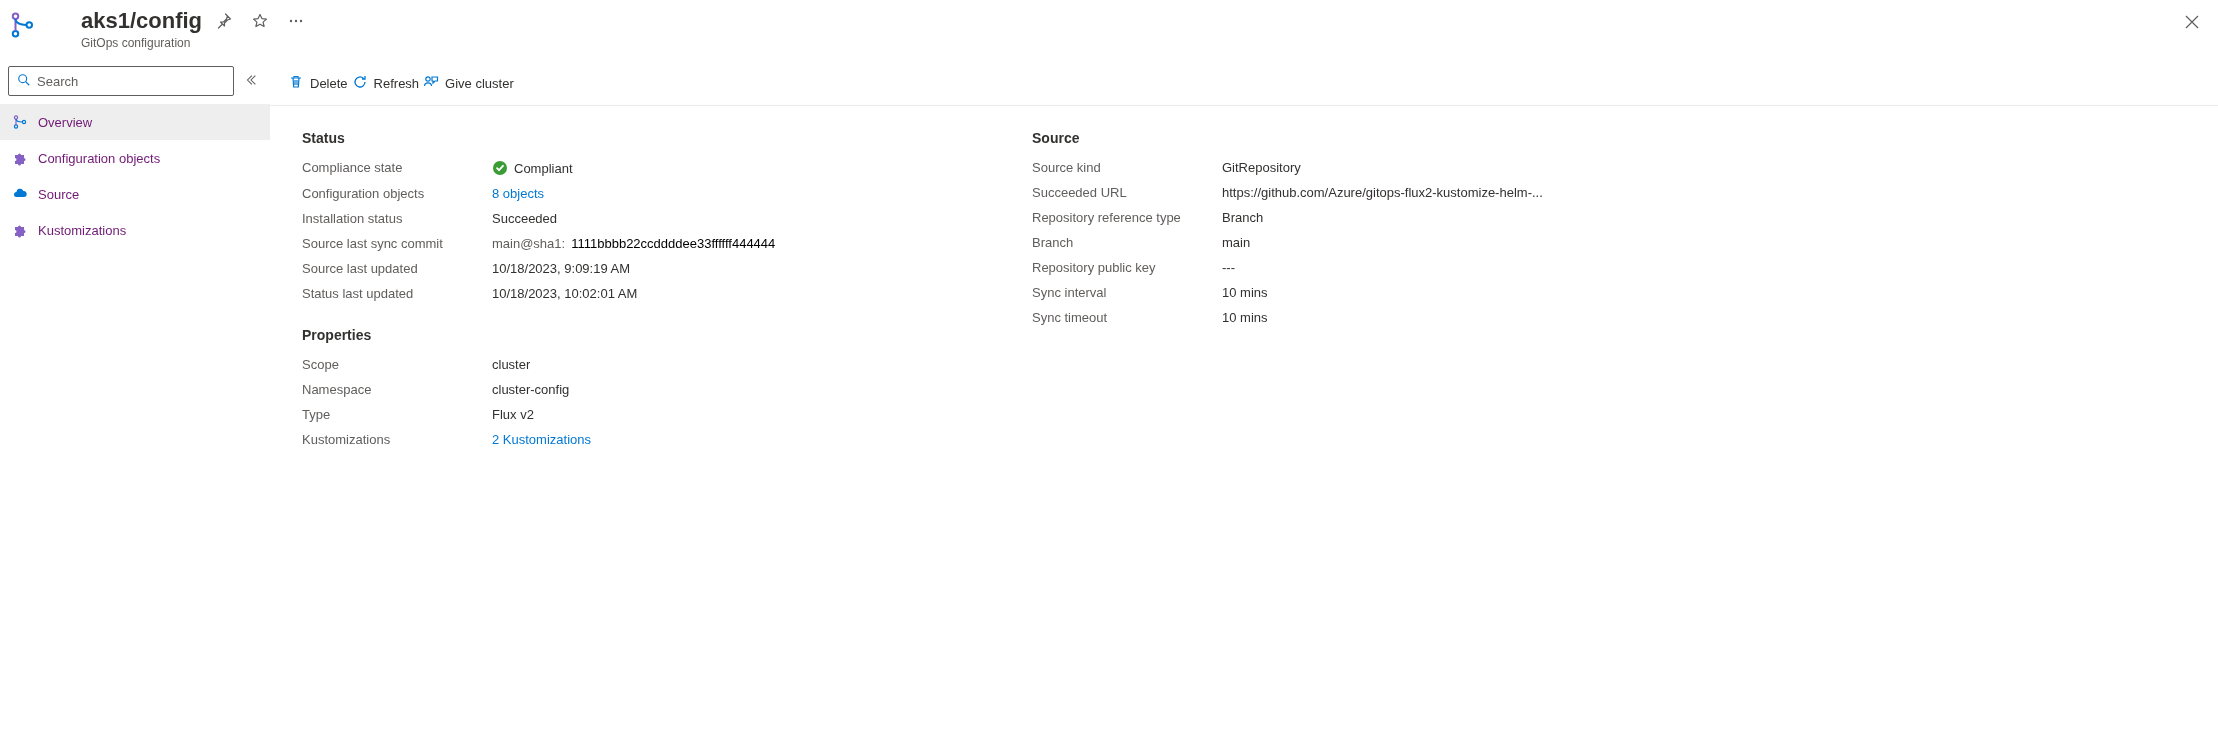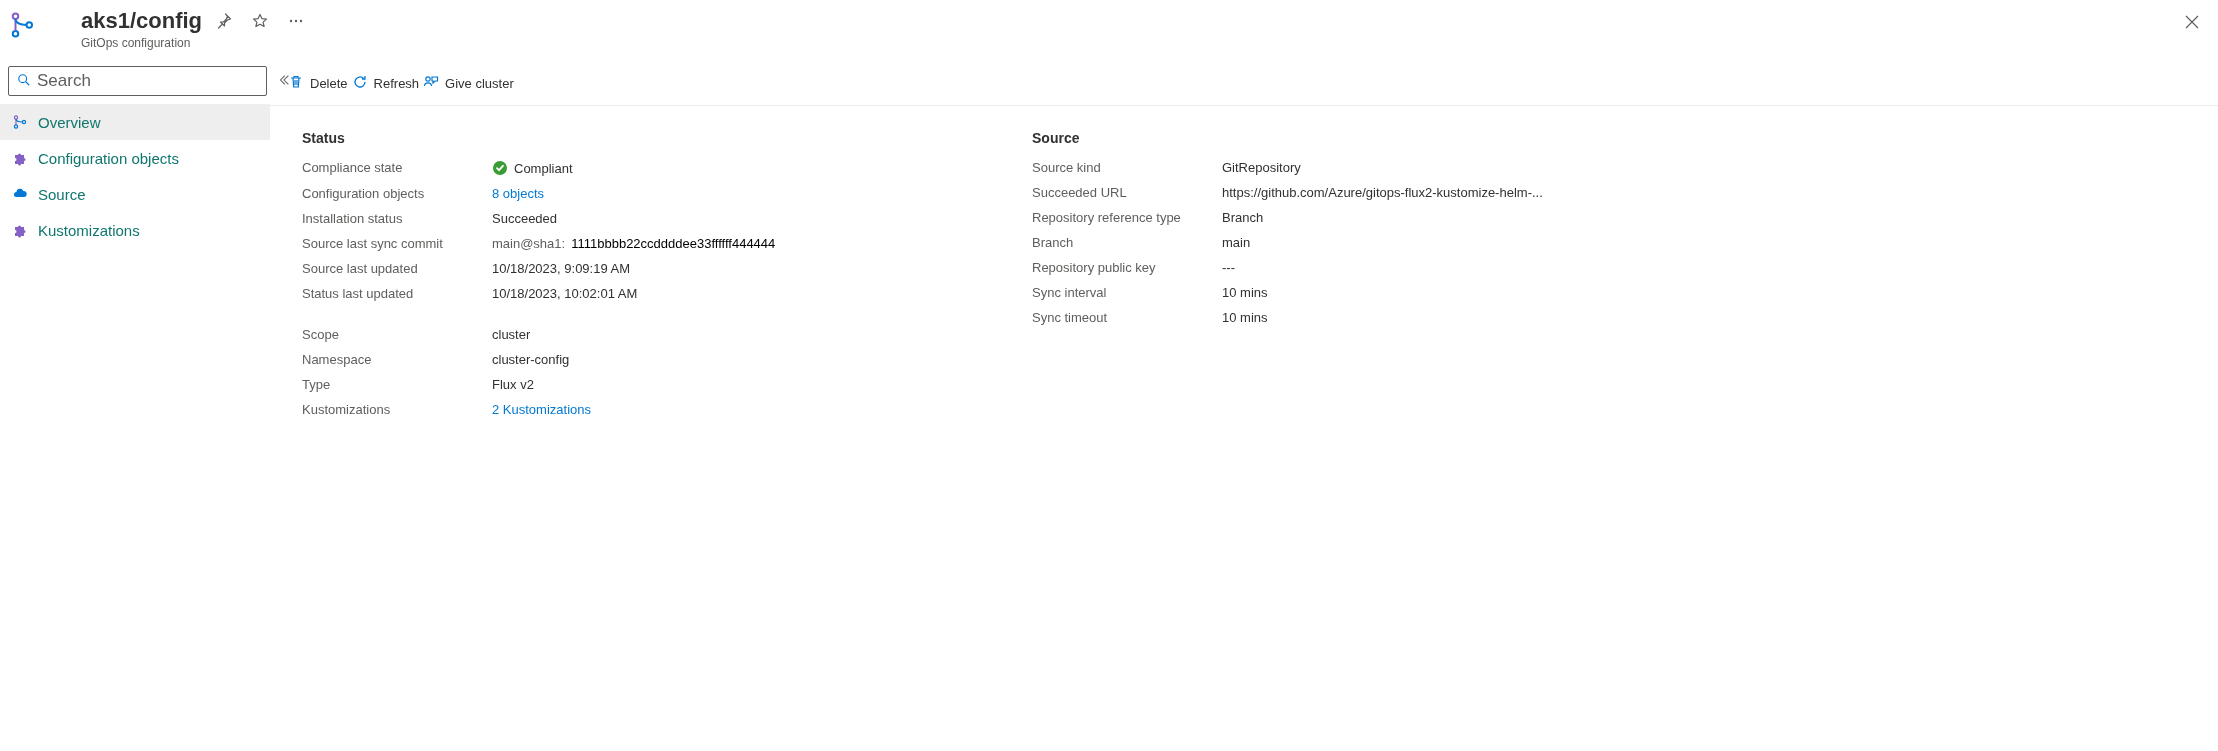--- a/index.html
+++ b/index.html
@@ -85,42 +85,42 @@
       align-items: center;
       border: 1px solid #605e5c;
       border-radius: 2px;
       height: 30px;
       padding: 0 8px;
       gap: 6px;
     }
     .search-box input {
       border: none;
       outline: none;
-      font-size: 17px;
+      font-size: 13px;
       flex: 1;
       color: #323130;
       background: transparent;
     }
     .search-box input::placeholder { color: #605e5c; }
     .collapse-btn {
       background: none;
       border: none;
       cursor: pointer;
       color: #605e5c;
       padding: 4px;
     }
     .nav-item {
       display: flex;
       align-items: center;
       gap: 10px;
       height: 36px;
       padding: 0 12px;
       cursor: pointer;
-      font-size: 15px;
-      color: #0f766e;
+      font-size: 13px;
+      color: #701a75;
     }
     .nav-item.active {
       background: #eeeeee;
     }
     .nav-item .nav-icon {
       width: 16px;
       height: 16px;
       display: flex;
       align-items: center;
       justify-content: center;
@@ -362,20 +362,21 @@
             <span class="kv-key">Source last updated</span>
             <span class="kv-val">10/18/2023, 9:09:19 AM</span>
           </div>
           <div class="kv-row">
             <span class="kv-key">Status last updated</span>
             <span class="kv-val">10/18/2023, 10:02:01 AM</span>
           </div>
         </div>
 
         <div class="section">
+          <div class="section-title">Properties</div>
           <div class="kv-row">
             <span class="kv-key">Scope</span>
             <span class="kv-val">cluster</span>
           </div>
           <div class="kv-row">
             <span class="kv-key">Namespace</span>
             <span class="kv-val">cluster-config</span>
           </div>
           <div class="kv-row">
             <span class="kv-key">Type</span>

